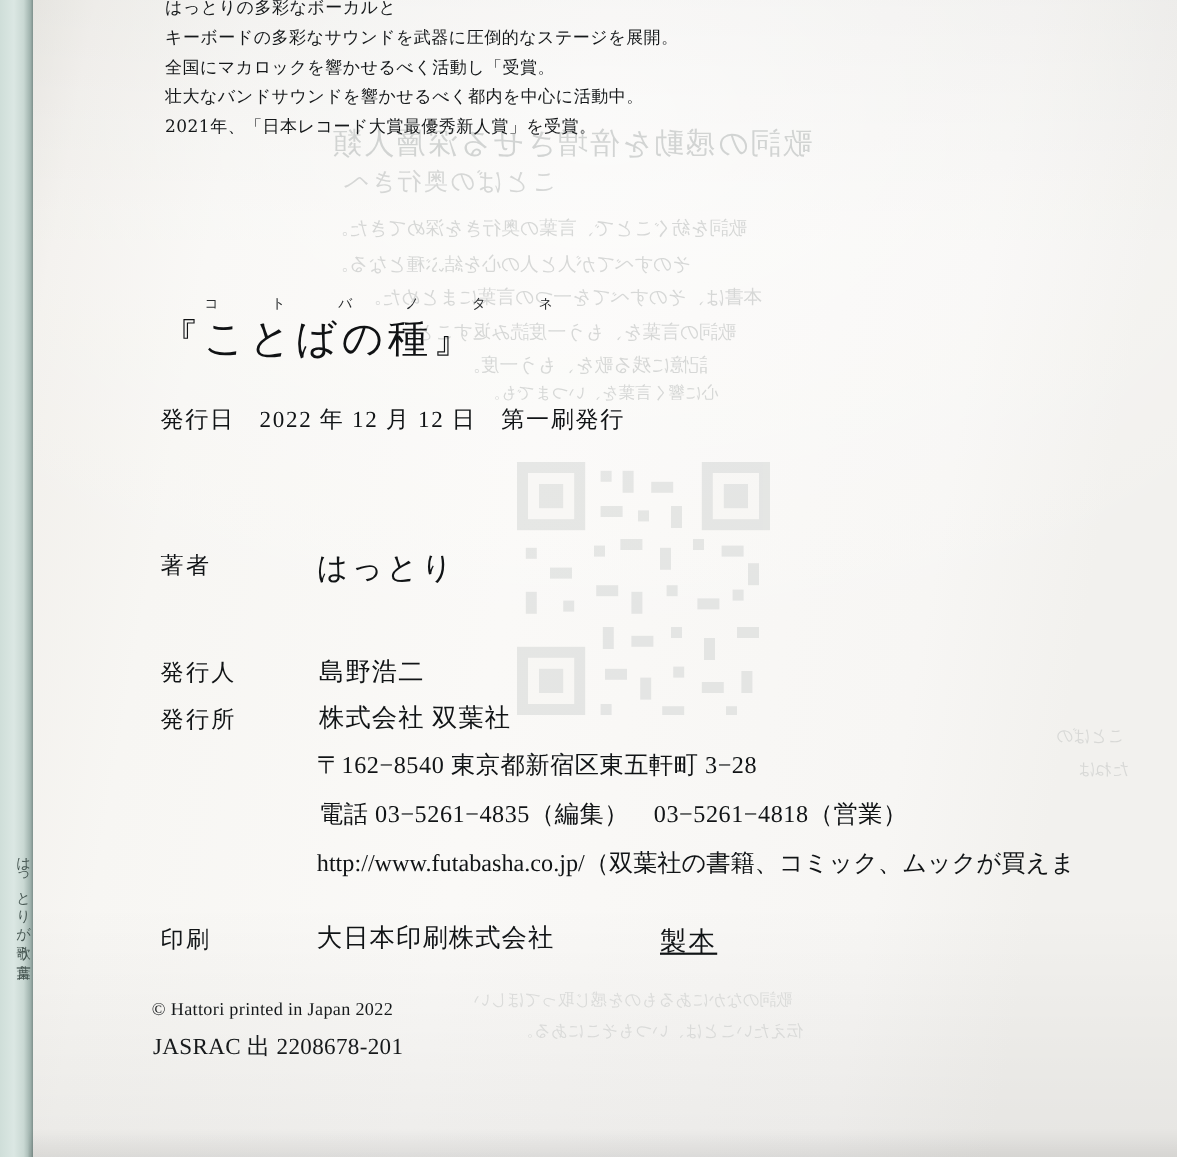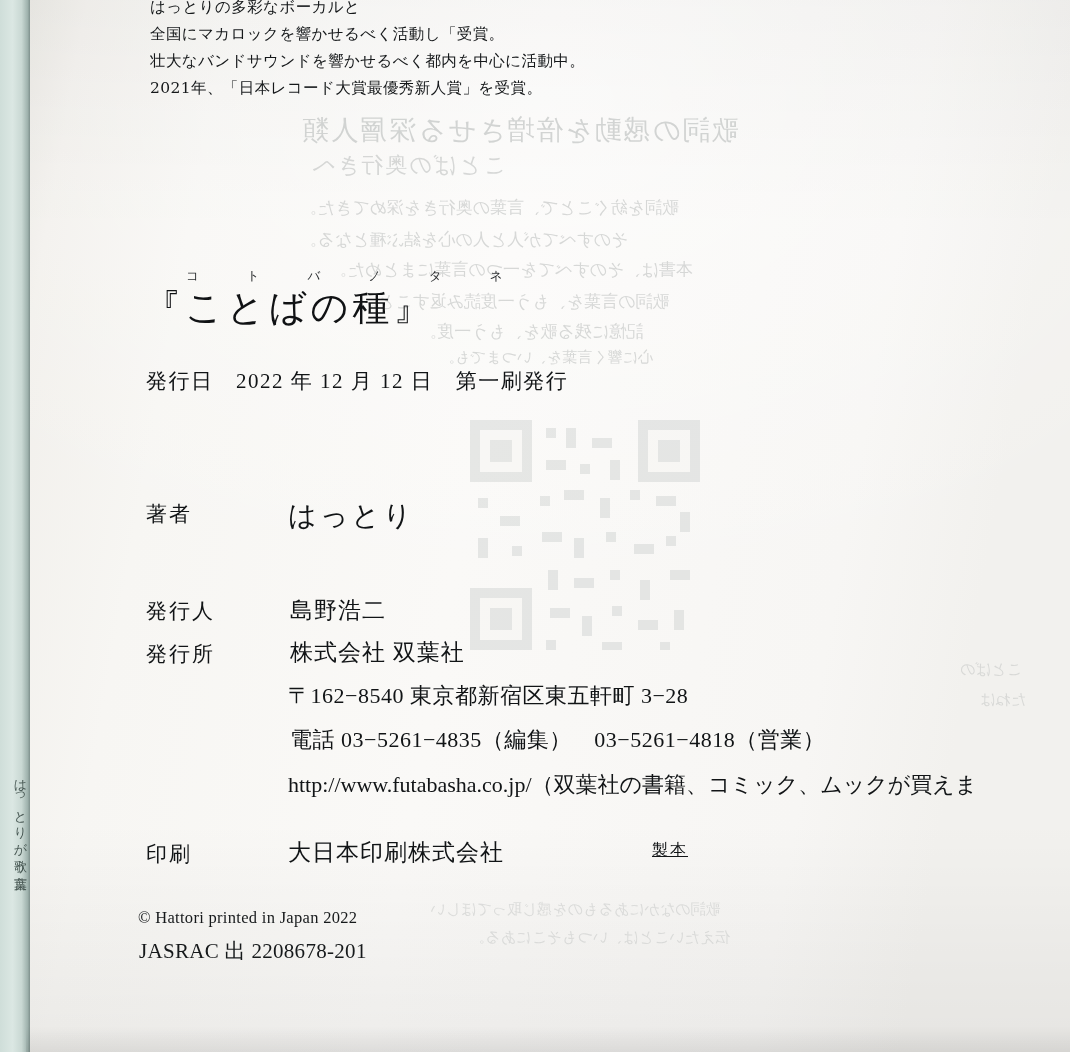--- a/index.html
+++ b/index.html
@@ -183,21 +183,21 @@
 
   .r-pub-l      { left: 146px; top: 640px; }
   .r-pub-v      { left: 290px; top: 637px; font-size: 23px; letter-spacing: 1px;}
 
   .r-addr       { left: 288px; top: 681px; font-size: 22px; letter-spacing: .5px;}
   .r-tel        { left: 290px; top: 725px; font-size: 22px; letter-spacing: .5px;}
   .r-url        { left: 288px; top: 770px; font-size: 22px; letter-spacing: 0px;}
 
   .r-print-l    { left: 146px; top: 840px; }
   .r-print-v    { left: 288px; top: 837px; font-size: 23px; letter-spacing: 1px;}
-  .r-bind-l     { left: 652px; top: 840px; font-size: 16px; letter-spacing: 2px; text-decoration: underline;}
+  .r-bind-l     { left: 600px; top: 840px; font-size: 24px; letter-spacing: 2px; text-decoration: underline;}
   .r-bind-v     { left: 740px; top: 837px; font-size: 23px; letter-spacing: 1px;}
 
   .copyright {
     position: absolute;
     left: 138px;
     top: 908px;
     font-size: 16.5px;
     letter-spacing: .3px;
     color: #16191b;
     white-space: nowrap;
@@ -307,20 +307,21 @@
       <div class="m" style="left:76px;top:220px;width:10px;height:10px;"></div>
       <div class="m" style="left:132px;top:222px;width:20px;height:8px;"></div>
       <div class="m" style="left:190px;top:222px;width:10px;height:8px;"></div>
     </div>
   </div>
 
   <div class="content">
 
     <div class="bio">
       <div>はっとりの多彩なボーカルと</div>
+      <div>キーボードの多彩なサウンドを武器に圧倒的なステージを展開。</div>
       <div>全国にマカロックを響かせるべく活動し「受賞。</div>
       <div>壮大なバンドサウンドを響かせるべく都内を中心に活動中。</div>
       <div>2021年、「日本レコード大賞最優秀新人賞」を受賞。</div>
     </div>
 
     <div class="ruby-row">コ ト バ ノ タ ネ</div>
     <div class="book-title">『ことばの種』</div>
 
     <div class="pubdate">発行日　2022 年 12 月 12 日　第一刷発行</div>
 

